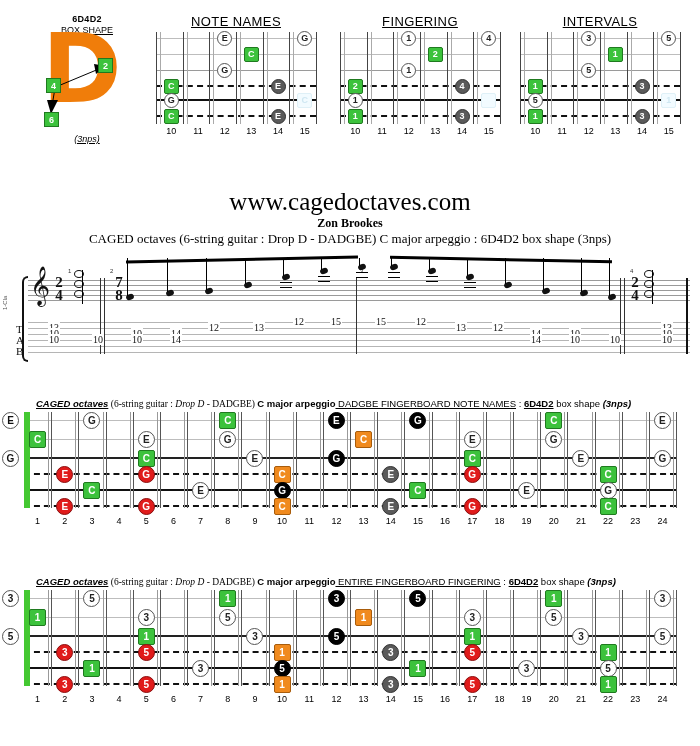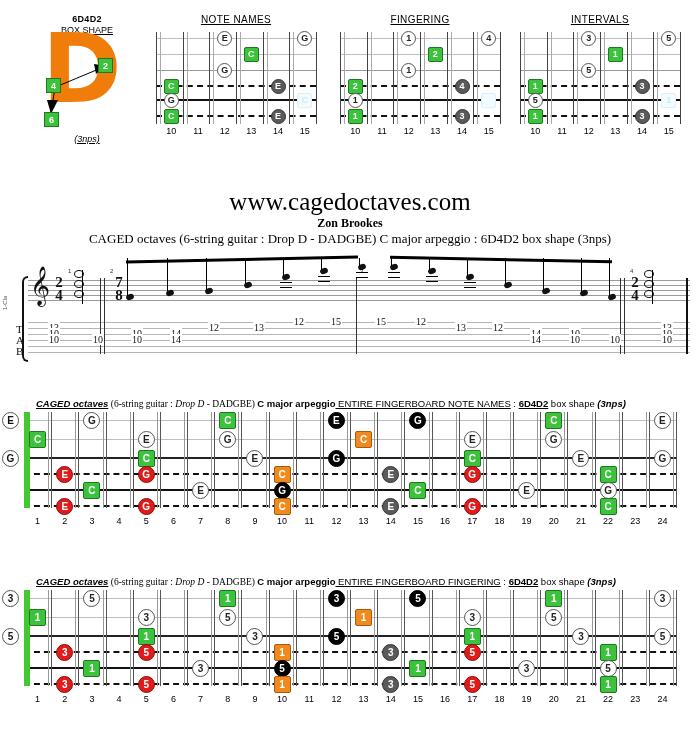--- a/index.html
+++ b/index.html
@@ -42,21 +42,21 @@
   }
   #nps{
     position:absolute;left:0;top:120px;width:118px;text-align:center;
     font-size:9px;font-style:italic;text-decoration:underline;
   }
 
   
   .mini{position:absolute;top:14px;width:176px;height:140px;}
   .mini .mtitle{
     position:absolute;left:0;top:0;width:176px;text-align:center;
-    font-size:10px;letter-spacing:.4px;text-decoration:underline;
+    font-size:13px;letter-spacing:.4px;text-decoration:underline;
   }
   .mini .mbody{position:absolute;left:8px;top:18px;width:160px;height:92px;}
   .mini .mfrets{position:absolute;left:8px;top:112px;width:160px;height:14px;}
   .mini .fnum{
     position:absolute;width:18px;text-align:center;font-size:9px;top:0;
   }
   .mstr{position:absolute;left:0;width:160px;background:#000;}
   .mfret{position:absolute;top:0;width:1px;height:92px;background:#444;}
   .mnote{
     position:absolute;width:15px;height:15px;
@@ -396,21 +396,21 @@
       <div class="tabnum" style="left: 569px; top: 82px; background: rgb(255, 255, 255); padding: 0px 1px;">10</div>
       <div class="tabnum" style="left: 609px; top: 82px; background: rgb(255, 255, 255); padding: 0px 1px;">10</div>
       <div class="tabnum" style="left: 661px; top: 70px; background: rgb(255, 255, 255); padding: 0px 1px;">13</div>
       <div class="tabnum" style="left: 661px; top: 76px; background: rgb(255, 255, 255); padding: 0px 1px;">10</div>
       <div class="tabnum" style="left: 661px; top: 82px; background: rgb(255, 255, 255); padding: 0px 1px;">10</div>
     </div>
 </div>
 
 <div class="board" id="board0" style="top:398px;height:145px;">
   <div class="bhead">
-    <span class="it">CAGED octaves</span><span class="ser"> (6-string guitar : </span><span class="di">Drop D</span><span class="ser"> - DADGBE) </span><span class="bd">C major arpeggio</span><span class="ul"> ENTIRE FINGERBOARD NOTE NAMES</span><span> : </span><span class="bdul">6D4D2</span><span> box shape </span><span class="itb">(3nps)</span>
+    <span class="it">CAGED octaves</span><span class="ser"> (6-string guitar : </span><span class="di">Drop D</span><span class="ser"> - DADGBE) </span><span class="bd">C major arpeggio</span><span class="ul"> DADGBE FINGERBOARD NOTE NAMES</span><span> : </span><span class="bdul">6D4D2</span><span> box shape </span><span class="itb">(3nps)</span>
   </div>
   <div class="bbody" style="top:14px;height:100px;">
       <div class="bstr" style="top: 7.5px; height: 1px; background: rgb(189, 189, 189);"></div>
       <div class="bstr" style="top: 26.5px; height: 1px; background: rgb(189, 189, 189);"></div>
       <div class="bstr" style="top: 45px; height: 2px; background: rgb(34, 34, 34);"></div>
       <div class="bstr" style="top: 61px; height: 0px; border-top: 2px dashed rgb(17, 17, 17);"></div>
       <div class="bstr" style="top: 77px; height: 2px; background: rgb(17, 17, 17);"></div>
       <div class="bstr" style="top: 93px; height: 0px; border-top: 2px dashed rgb(17, 17, 17);"></div>
       <div class="nut" style="left: 0px; height: 96px; background: rgb(68, 200, 50);"></div>
       <div class="bfret" style="left: 27.1667px; height: 96px;"></div>

